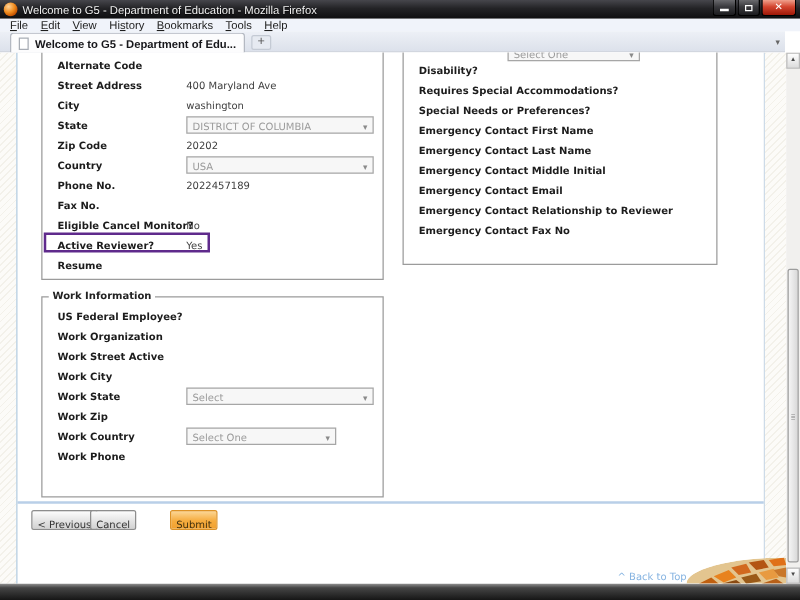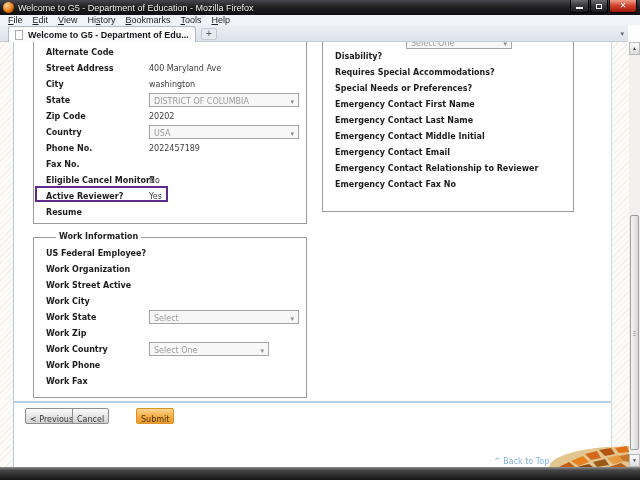--- a/index.html
+++ b/index.html
@@ -50,21 +50,21 @@
   .stripes-left { left:0; width:13px; }
   .stripes-right { left:612px; width:17px; }
   .vline { position:absolute; top:0; height:425px; width:1px; background:#b3cbdf; }
   .vl-left { left:13px; } .vl-right { left:611px; background:#cddbe8; }
 
   .box { position:absolute; background:#fff; border:1px solid #9b9b9b;
          font-family:"DejaVu Sans", sans-serif; }
   .box-left  { left:33px;  top:-11px; width:274px; height:193px; padding-top:12px; }
   .box-right { left:322px; top:-20px; width:252px; height:190px; padding-top:12px; }
   .work-box  { left:33px;  top:195px; width:274px; height:161px; padding-top:7px; }
-  .legend { position:absolute; top:-6px; left:22px; background:#fff; padding:0 3px;
+  .legend { position:absolute; top:-6px; left:5px; background:#fff; padding:0 3px;
             font-size:8px; font-weight:bold; color:#222; }
 
   .frow { height:16px; display:flex; align-items:center; padding-left:12px; position:relative; }
   .frow.partial { height:13px; }
   .flbl { font-size:8px; font-weight:bold; color:#1c1c1c; white-space:nowrap; }
   .box-left .flbl, .work-box .flbl { width:103px; flex:none; }
   .box-right .partial .flbl { width:71px; flex:none; }
   .fval { font-size:8px; color:#3d3d3d; white-space:nowrap; }
   .fsel { width:150px; height:14px; border:1px solid #a6a6a6; background:#f7f7f7;
           display:flex; align-items:flex-end; justify-content:space-between; padding:0 4px; flex:none; }
@@ -260,23 +260,20 @@
         </div>
         <div class="frow">
           <span class="flbl">Work Country</span>
           <span class="fsel" style="width: 120px;">
             <span class="fsel-txt">Select One</span>
             <span class="fsel-caret">▾</span>
           </span>
         </div>
         <div class="frow">
           <span class="flbl">Work Phone</span>
-        </div>
-        <div class="frow">
-          <span class="flbl">Work Fax</span>
         </div>
       </div>
 
     <div class="hr-blue"></div>
 
     <button class="btn btn-prev">&lt; Previous</button>
     <button class="btn btn-cancel">Cancel</button>
     <button class="btn btn-submit">Submit</button>
 
     <a class="back-top" href="#">^ Back to Top</a>

